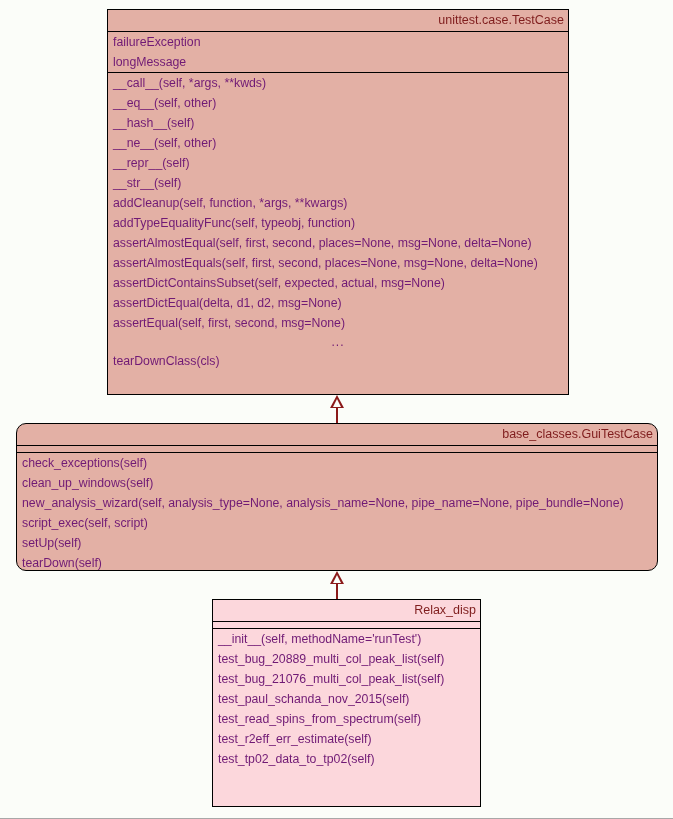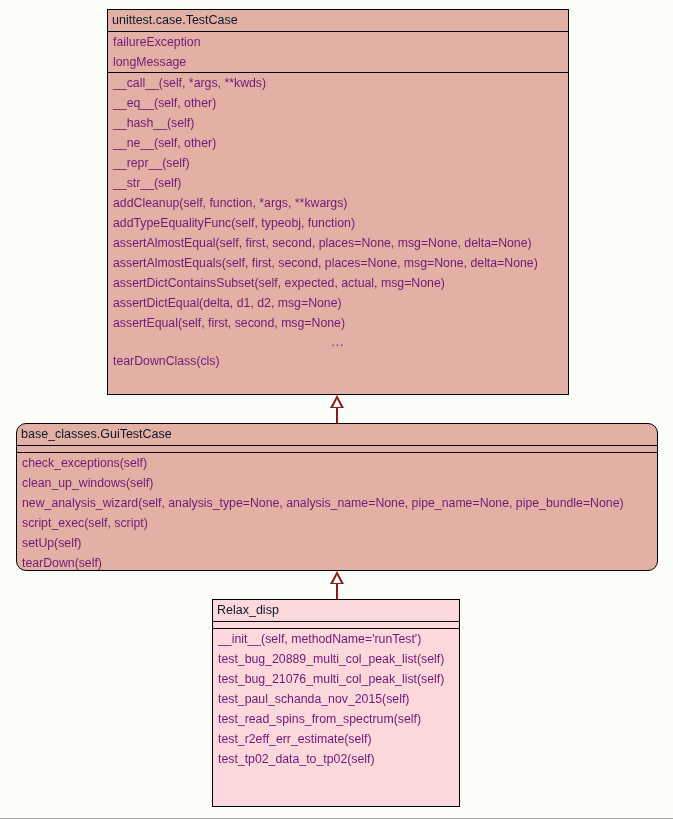--- a/index.html
+++ b/index.html
@@ -27,23 +27,23 @@
     position: absolute;
     border: 1.6px solid #000000;
     box-sizing: border-box;
     background: #e3b0a5;
   }
   .uml-class.light {
     background: #fcd7dc;
   }
 
   .class-header {
-    text-align: left;
+    text-align: right;
     font-size: 12.5px;
-    color: #0f172a;
+    color: #7f1d1d;
     padding: 3px 4px 4px 4px;
     border-bottom: 1.6px solid #000;
     line-height: 14px;
   }
 
   .compartment {
     border-bottom: 1.6px solid #000;
     padding: 0;
   }
   .compartment:last-child {
@@ -155,21 +155,21 @@
       <div class="member">tearDown(self)</div>
     </div>
   </div>
 
   <div class="gen-line" style="left:336px; top:584px; height:15px;"></div>
   <div class="gen-arrow" style="left:337px; top:571px;">
     <span class="tri-outer"></span>
     <span class="tri-inner"></span>
   </div>
 
-  <div class="uml-class light" style="left:212px; top:599px; width:248px; height:208px;">
+  <div class="uml-class light" style="left:212px; top:599px; width:269px; height:208px;">
     <div class="class-header">Relax_disp</div>
 
     <div class="compartment empty"></div>
 
     <div class="compartment">
       <div class="member">__init__(self, methodName='runTest')</div>
       <div class="member">test_bug_20889_multi_col_peak_list(self)</div>
       <div class="member">test_bug_21076_multi_col_peak_list(self)</div>
       <div class="member">test_paul_schanda_nov_2015(self)</div>
       <div class="member">test_read_spins_from_spectrum(self)</div>

